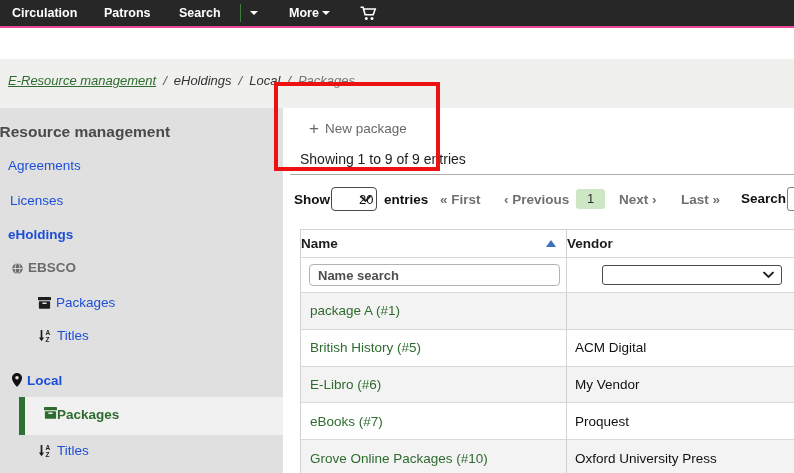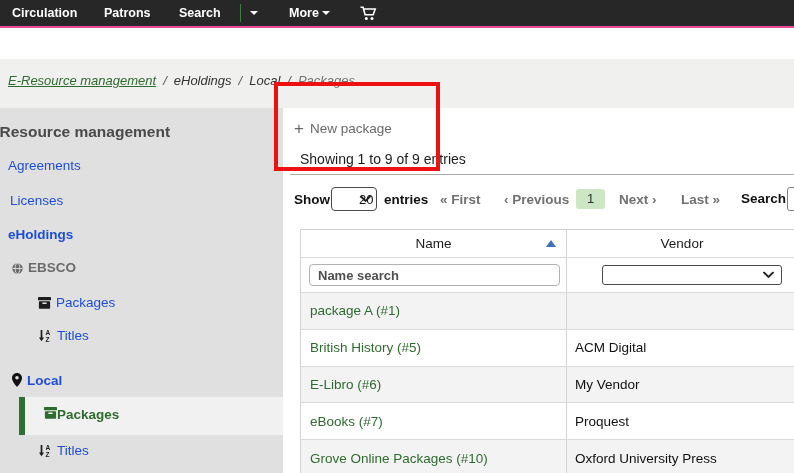--- a/index.html
+++ b/index.html
@@ -49,21 +49,21 @@
              white-space:nowrap; cursor:pointer; }
   .sb-item .ic { display:inline-block; vertical-align:-2px; margin-right:5px; }
   .sb-bold { font-weight:bold; }
   .sb-gray { color:#6b6b6b; }
   .sb-active-block { position:absolute; left:19px; top:289px; width:264px; height:38px;
                      background:#f1f1f1; border-left:6px solid #2e7031; }
   .sb-active-label { position:absolute; left:19px; top:10px; font-size:13.5px; font-weight:bold;
                      color:#2e6b2e; text-decoration:none; white-space:nowrap; cursor:pointer; }
 
   
-  .new-package { position:absolute; left:294px; top:119px; font-size:13.5px; color:#686868;
+  .new-package { position:absolute; left:309px; top:119px; font-size:13.5px; color:#686868;
                  text-decoration:none; cursor:pointer; }
   .new-package .plus { font-size:17px; font-weight:400; margin-right:6px; vertical-align:-1px; }
   .summary { position:absolute; left:300px; top:151px; font-size:14px; color:#1c1c1c; }
   .main-divider { position:absolute; left:290px; top:174px; width:504px; height:0;
                   border-top:1px solid #ababab; }
 
   
   .ctl { position:absolute; font-size:13.5px; white-space:nowrap;font-weight:bold; }
   .ctl-label { font-weight:bold; color:#111; }
   .pg-btn { color:#707070; text-decoration:none; cursor:pointer; }
@@ -79,21 +79,21 @@
                      border:1px solid #808080; border-radius:3px; }
 
   
   .etable { position:absolute; left:300px; top:229px; width:497px;
             border-top:1px solid #d2d2d2; border-left:1px solid #d2d2d2; font-size:13.5px; }
   .trow { display:flex; border-bottom:1px solid #d9d9d9; align-items:center; }
   .c-name  { width:266px; border-right:1px solid #d2d2d2; align-self:stretch;
              display:flex; align-items:center; }
   .c-vendor { flex:1; align-self:stretch; display:flex; align-items:center; }
   .thead-row { height:28px; }
-  .thead-row .c-name, .thead-row .c-vendor { justify-content:center; font-weight:normal; position:relative; cursor:pointer; }
+  .thead-row .c-name, .thead-row .c-vendor { justify-content:flex-start; font-weight:bold; position:relative; cursor:pointer; }
   .sort-asc { position:absolute; right:10px; top:10px; width:0; height:0;
               border-left:5px solid transparent; border-right:5px solid transparent;
               border-bottom:7px solid #3d6fbe; }
   .tfilter-row { height:35px; }
   .name-filter { margin-left:8px; width:251px; height:22px; border:1px solid #b3b3b3;
                  border-radius:4px; padding:0 8px; font-size:13px; font-weight:bold; color:#b91c1c;
                  font-family:"Liberation Sans", sans-serif; outline:none; }
   .name-filter::placeholder { color:#4f4f4f; font-weight:bold; }
   .vendor-filter { position:relative; margin-left:35px; width:180px; height:20px;
                    background:#fff; border:1px solid #4b4b4b; border-radius:3px; cursor:pointer; }

